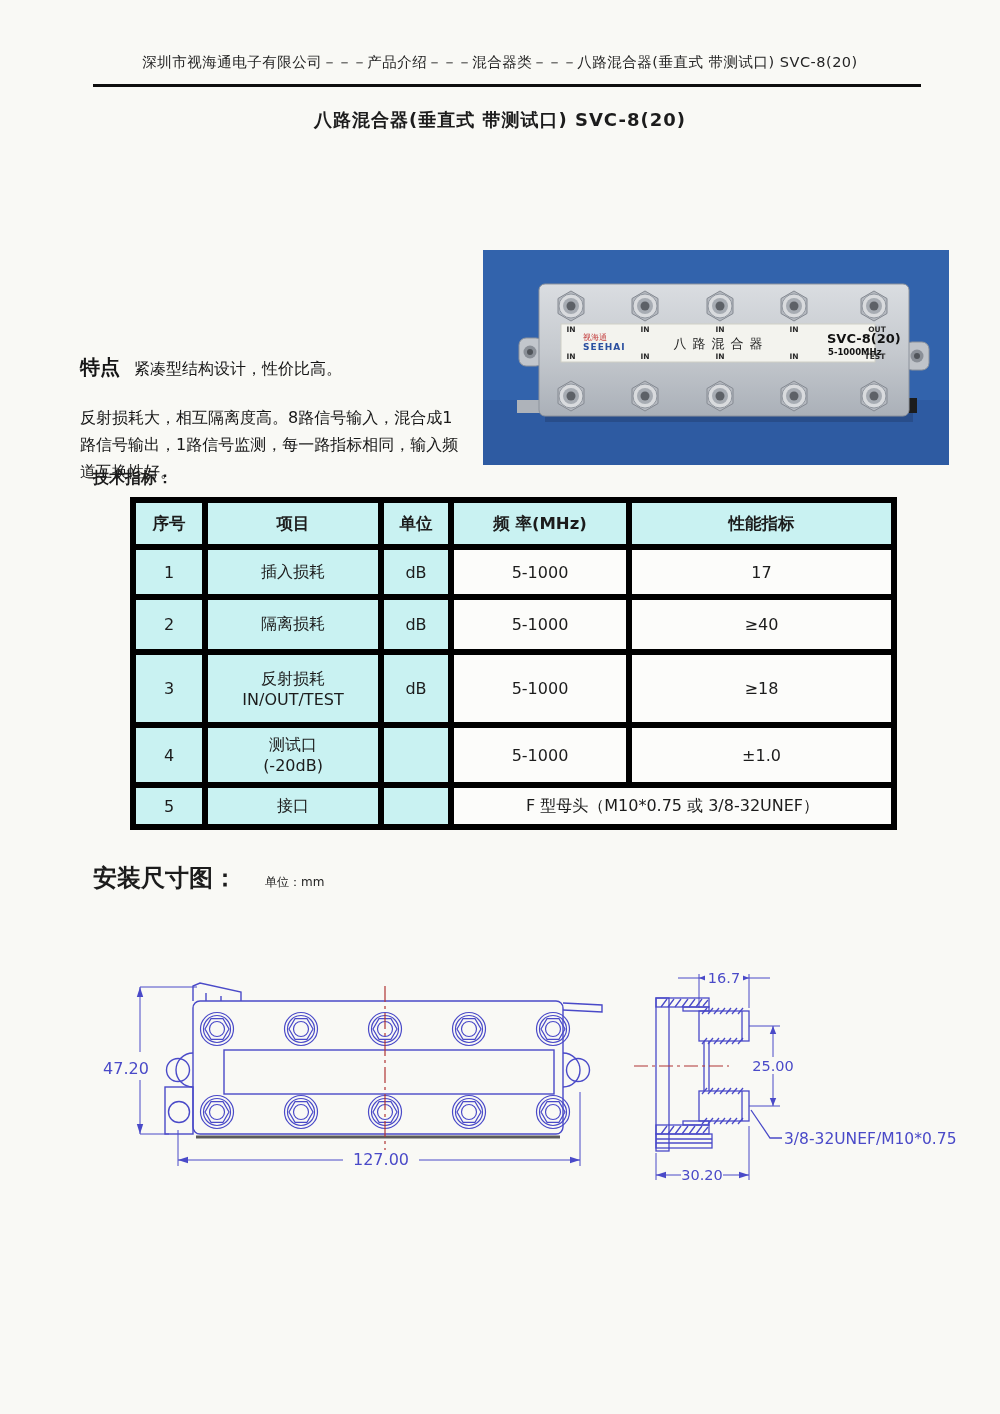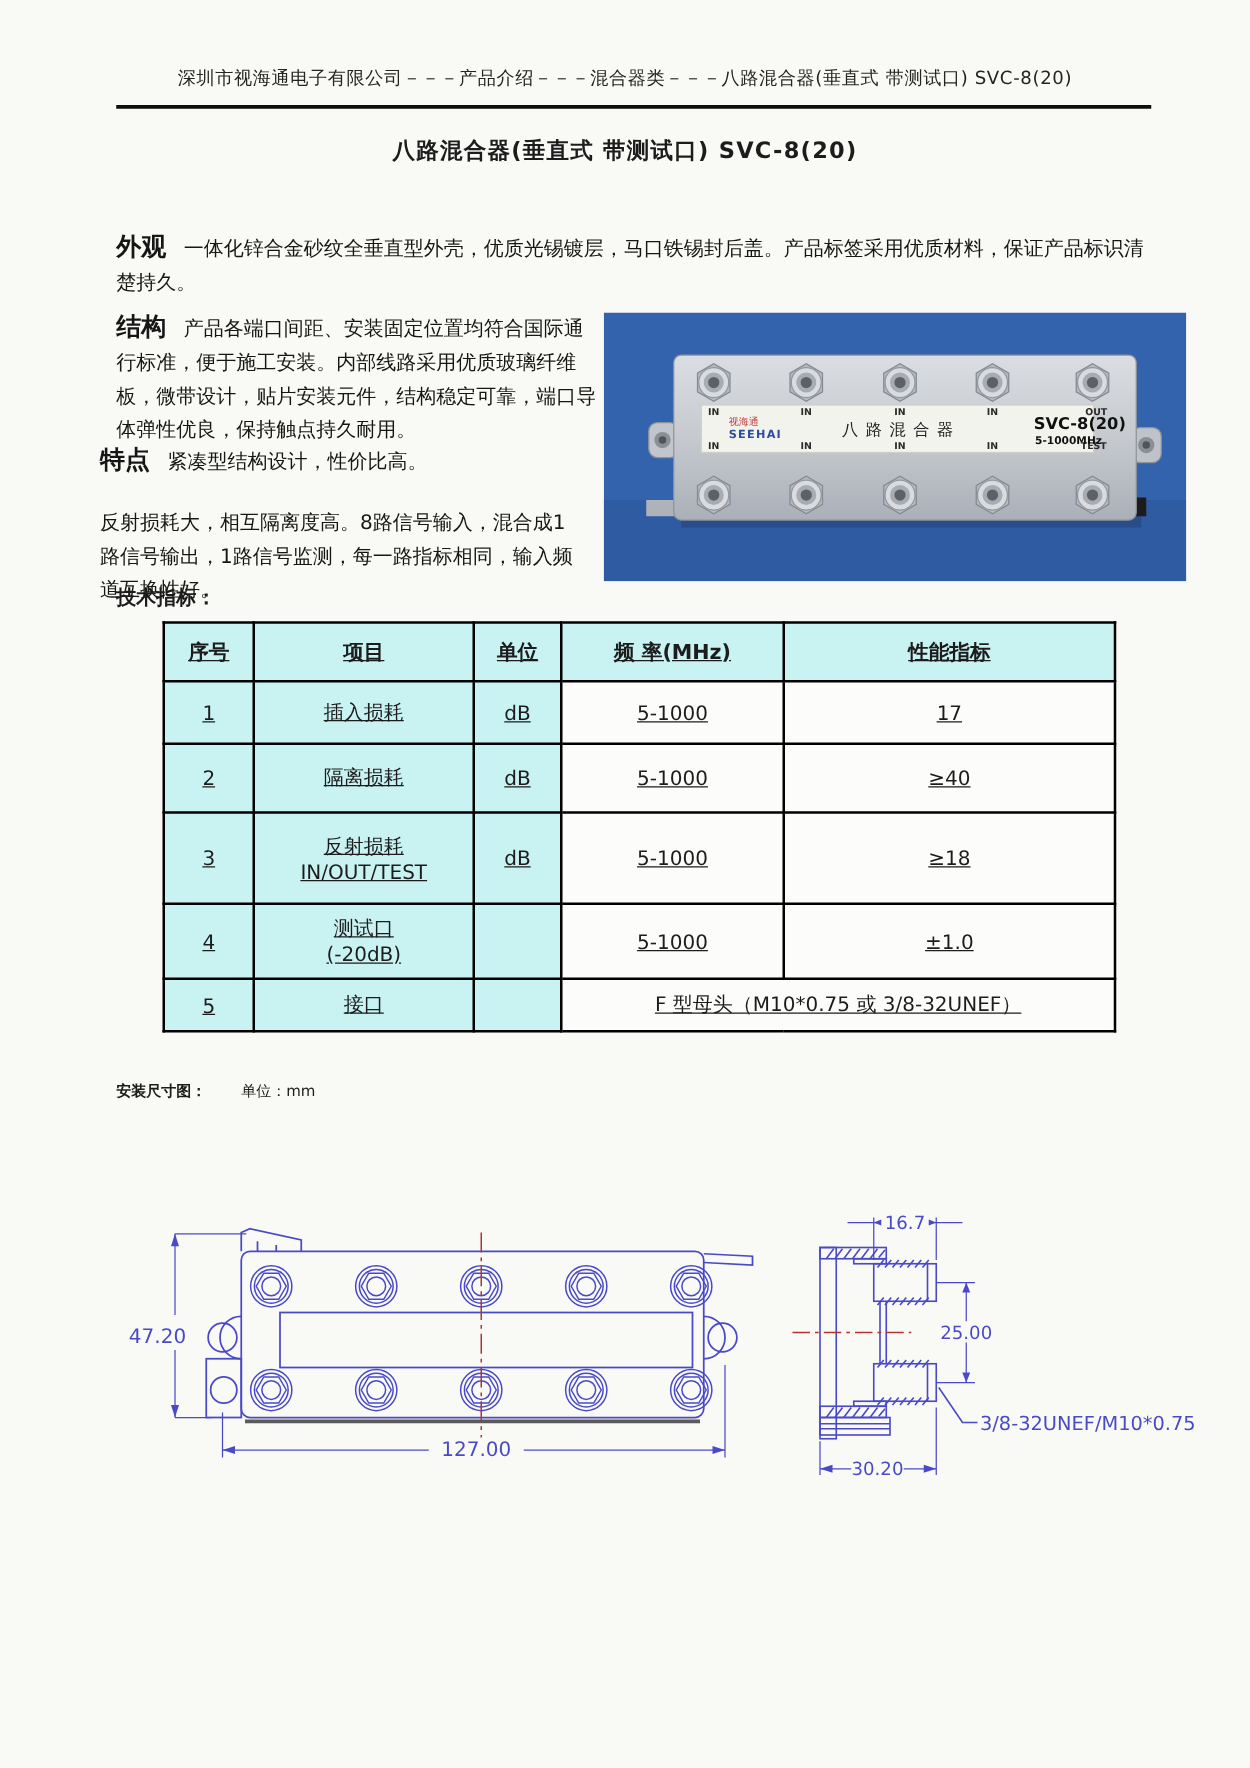--- a/index.html
+++ b/index.html
@@ -9,48 +9,42 @@
   .rule{position:absolute;top:84px;left:85px;width:828px;height:3px;background:#0e0e0e;}
   .title{position:absolute;top:108px;left:0;width:100%;text-align:center;font-size:18px;font-weight:bold;letter-spacing:1px;}
   .sec{position:absolute;font-size:16px;line-height:27px;color:#161616;}
   .sec .lbl{font-size:20px;font-weight:bold;margin-right:14px;}
   #sec-appearance{top:184px;left:85px;width:832px;}
   #sec-structure{top:248px;left:85px;width:388px;}
   #sec-features{top:354px;left:72px;width:388px;}
   #sec-features .para2{margin-top:22px;}
   .spec-heading{position:absolute;top:468px;left:85px;font-size:16px;font-weight:bold;}
   .spec-table{position:absolute;top:497px;left:122px;border-collapse:collapse;table-layout:fixed;}
-  .spec-table td{border:2px solid #000000;text-align:center;vertical-align:middle;font-size:16px;padding:0;text-decoration:underline;}
+  .spec-table td{border:6px solid #000000;text-align:center;vertical-align:middle;font-size:16px;padding:0;}
   .spec-table .hd td{font-weight:bold;font-size:16.5px;}
   .c{background:#c9f2f2;}
   .w{background:#fcfcfa;}
   .install-heading{position:absolute;top:862px;left:85px;font-size:16px;}
-  .install-heading b{font-size:12px;}
+  .install-heading b{font-size:24px;}
   .install-heading .unit{margin-left:28px;font-size:12px;font-weight:normal;}
   .front-svg{position:absolute;left:85px;top:952px;}
   .side-svg{position:absolute;left:618px;top:948px;}
   .photo-svg{position:absolute;left:475px;top:250px;}
   svg text{font-family:"DejaVu Sans","Liberation Sans",sans-serif;}
 </style>
 </head>
 <body>
 
 <div class="page">
 
   <div class="hdr">深圳市视海通电子有限公司－－－产品介绍－－－混合器类－－－八路混合器(垂直式 带测试口) SVC-8(20)</div>
   <div class="rule"></div>
   <div class="title">八路混合器(垂直式 带测试口) SVC-8(20)</div>
 
-  <div class="sec" id="sec-appearance">
-    <span class="lbl">外观</span><span>一体化锌合金砂纹全垂直型外壳，优质光锡镀层，马口铁锡封后盖。产品标签采用优质材料，保证产品标识清楚持久。</span>
-  </div>
-
-  <div class="sec" id="sec-structure">
-    <span class="lbl">结构</span><span>产品各端口间距、安装固定位置均符合国际通行标准，便于施工安装。内部线路采用优质玻璃纤维板，微带设计，贴片安装元件，结构稳定可靠，端口导体弹性优良，保持触点持久耐用。</span>
-  </div>
+
 
   <div class="sec" id="sec-features">
     <div><span class="lbl">特点</span><span>紧凑型结构设计，性价比高。</span></div>
     <div class="para2">反射损耗大，相互隔离度高。8路信号输入，混合成1路信号输出，1路信号监测，每一路指标相同，输入频道互换性好。</div>
   </div>
 
   <svg class="photo-svg" width="466" height="215" viewBox="0 0 466 215">
     <rect x="0" y="0" width="466" height="215" fill="#3263ac"></rect>
     <rect x="0" y="150" width="466" height="65" fill="#2b559b" opacity="0.55"></rect>
     <defs>

